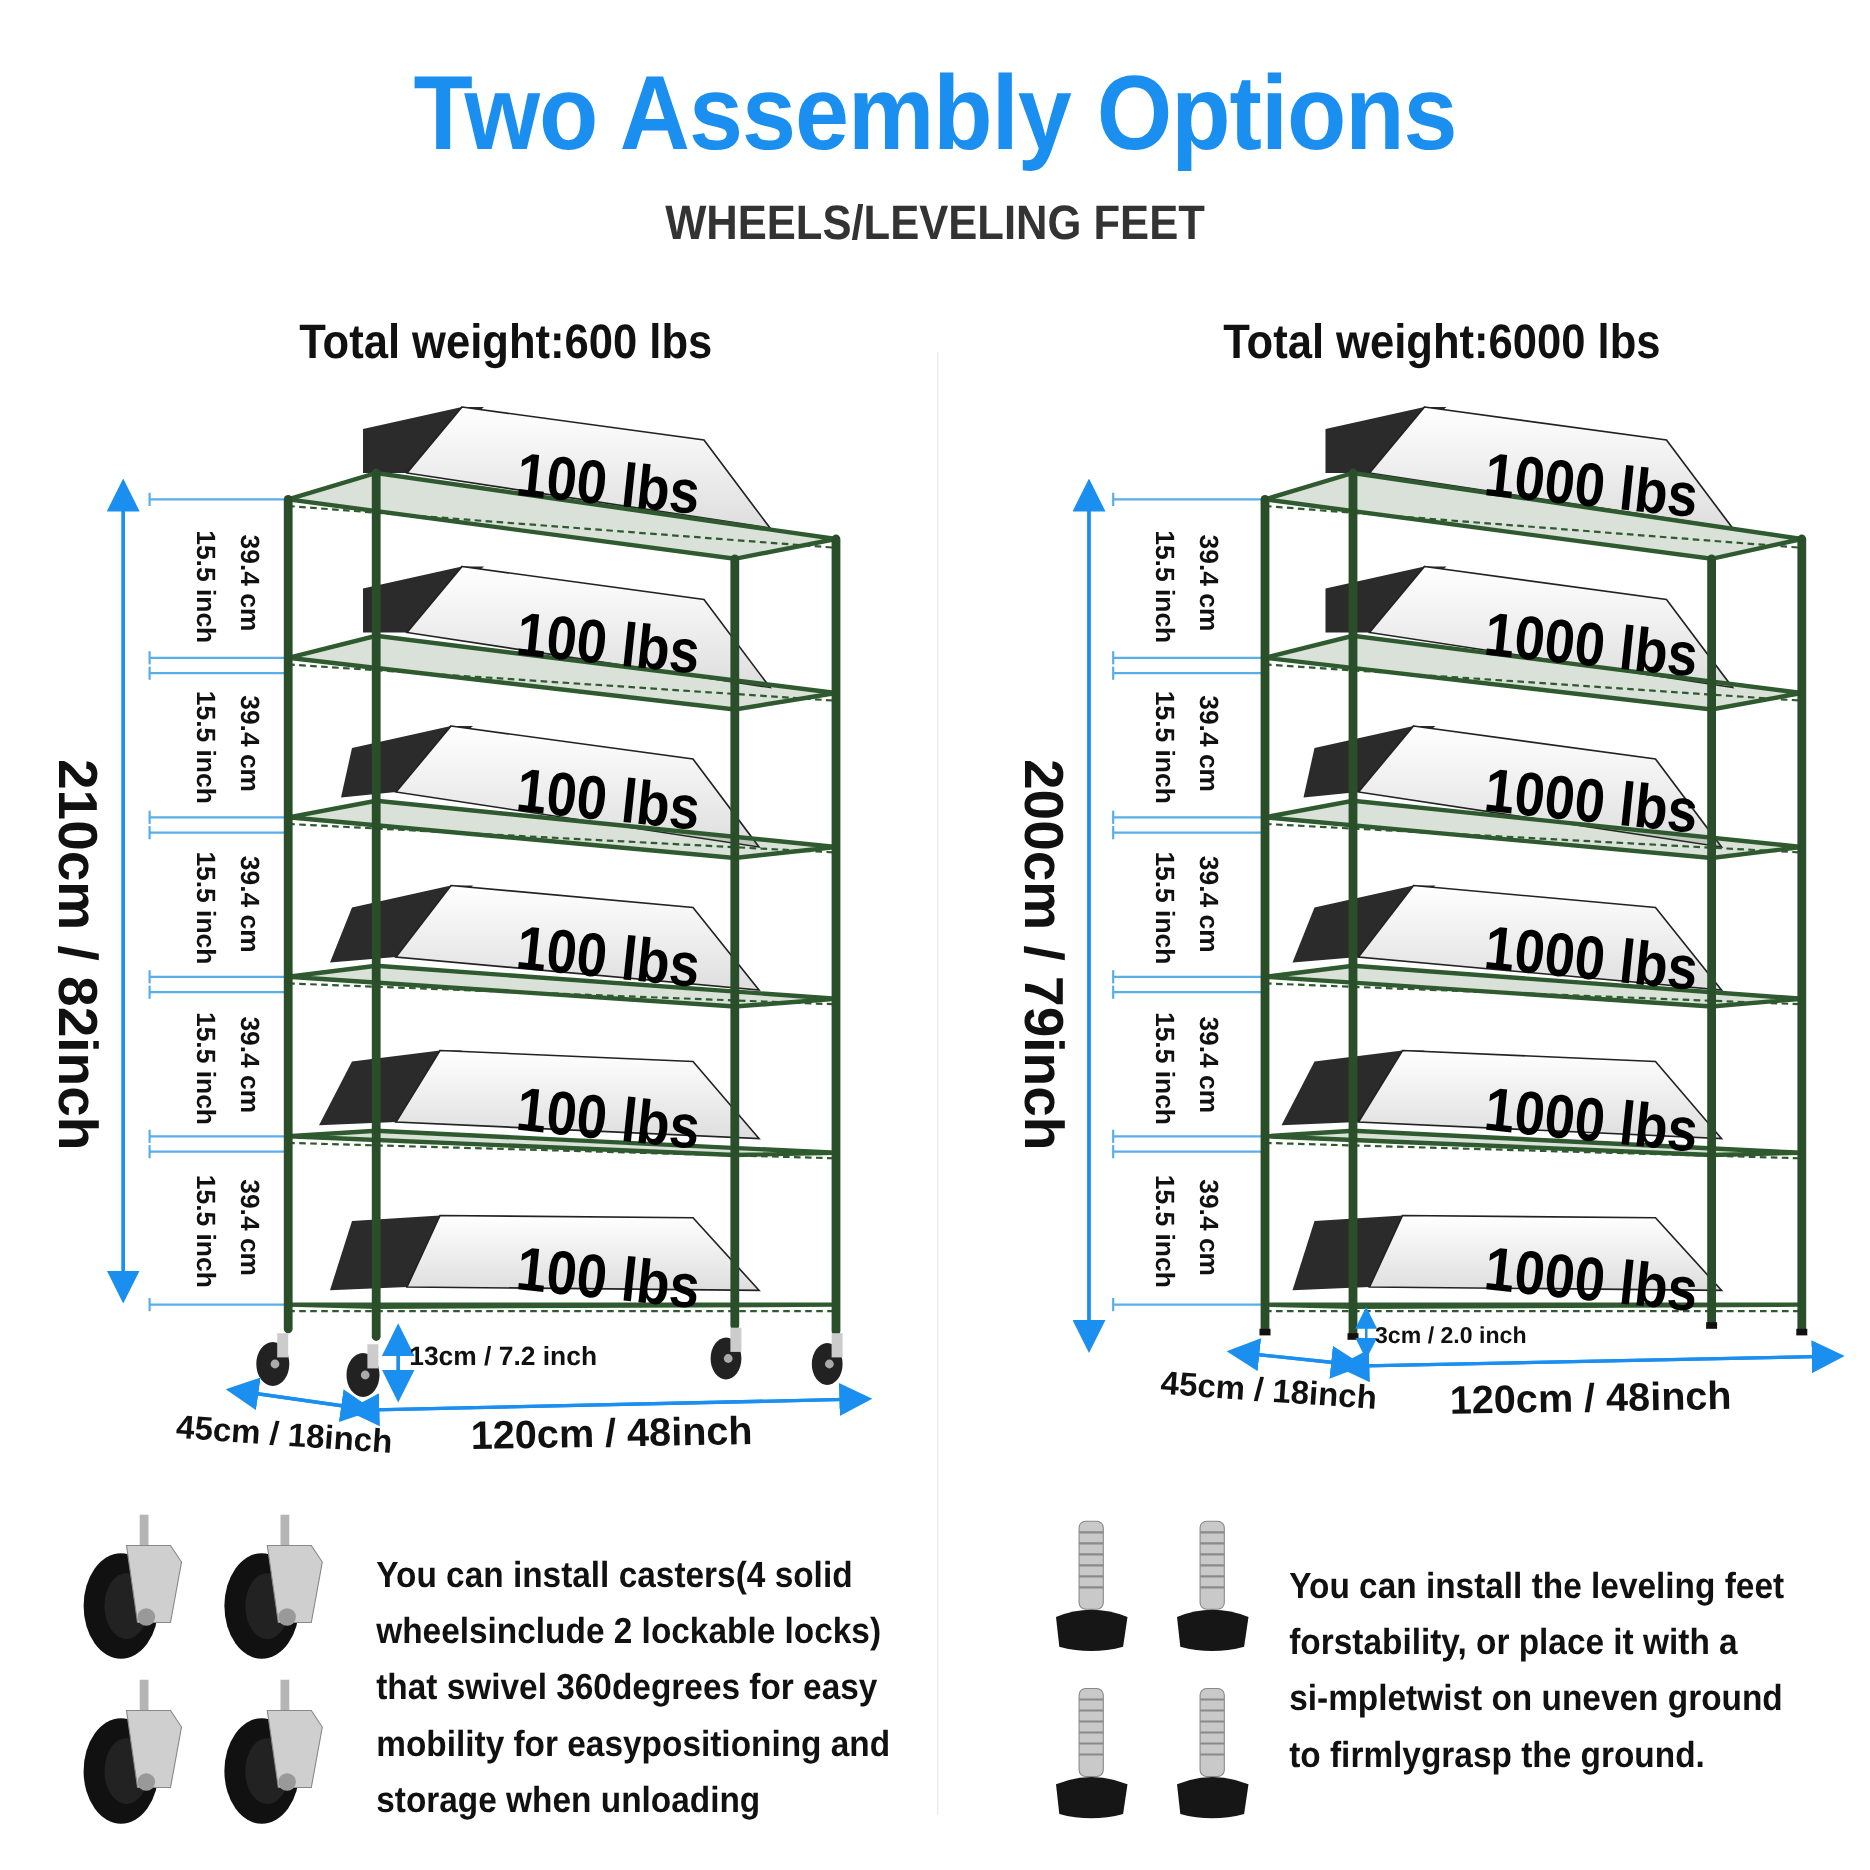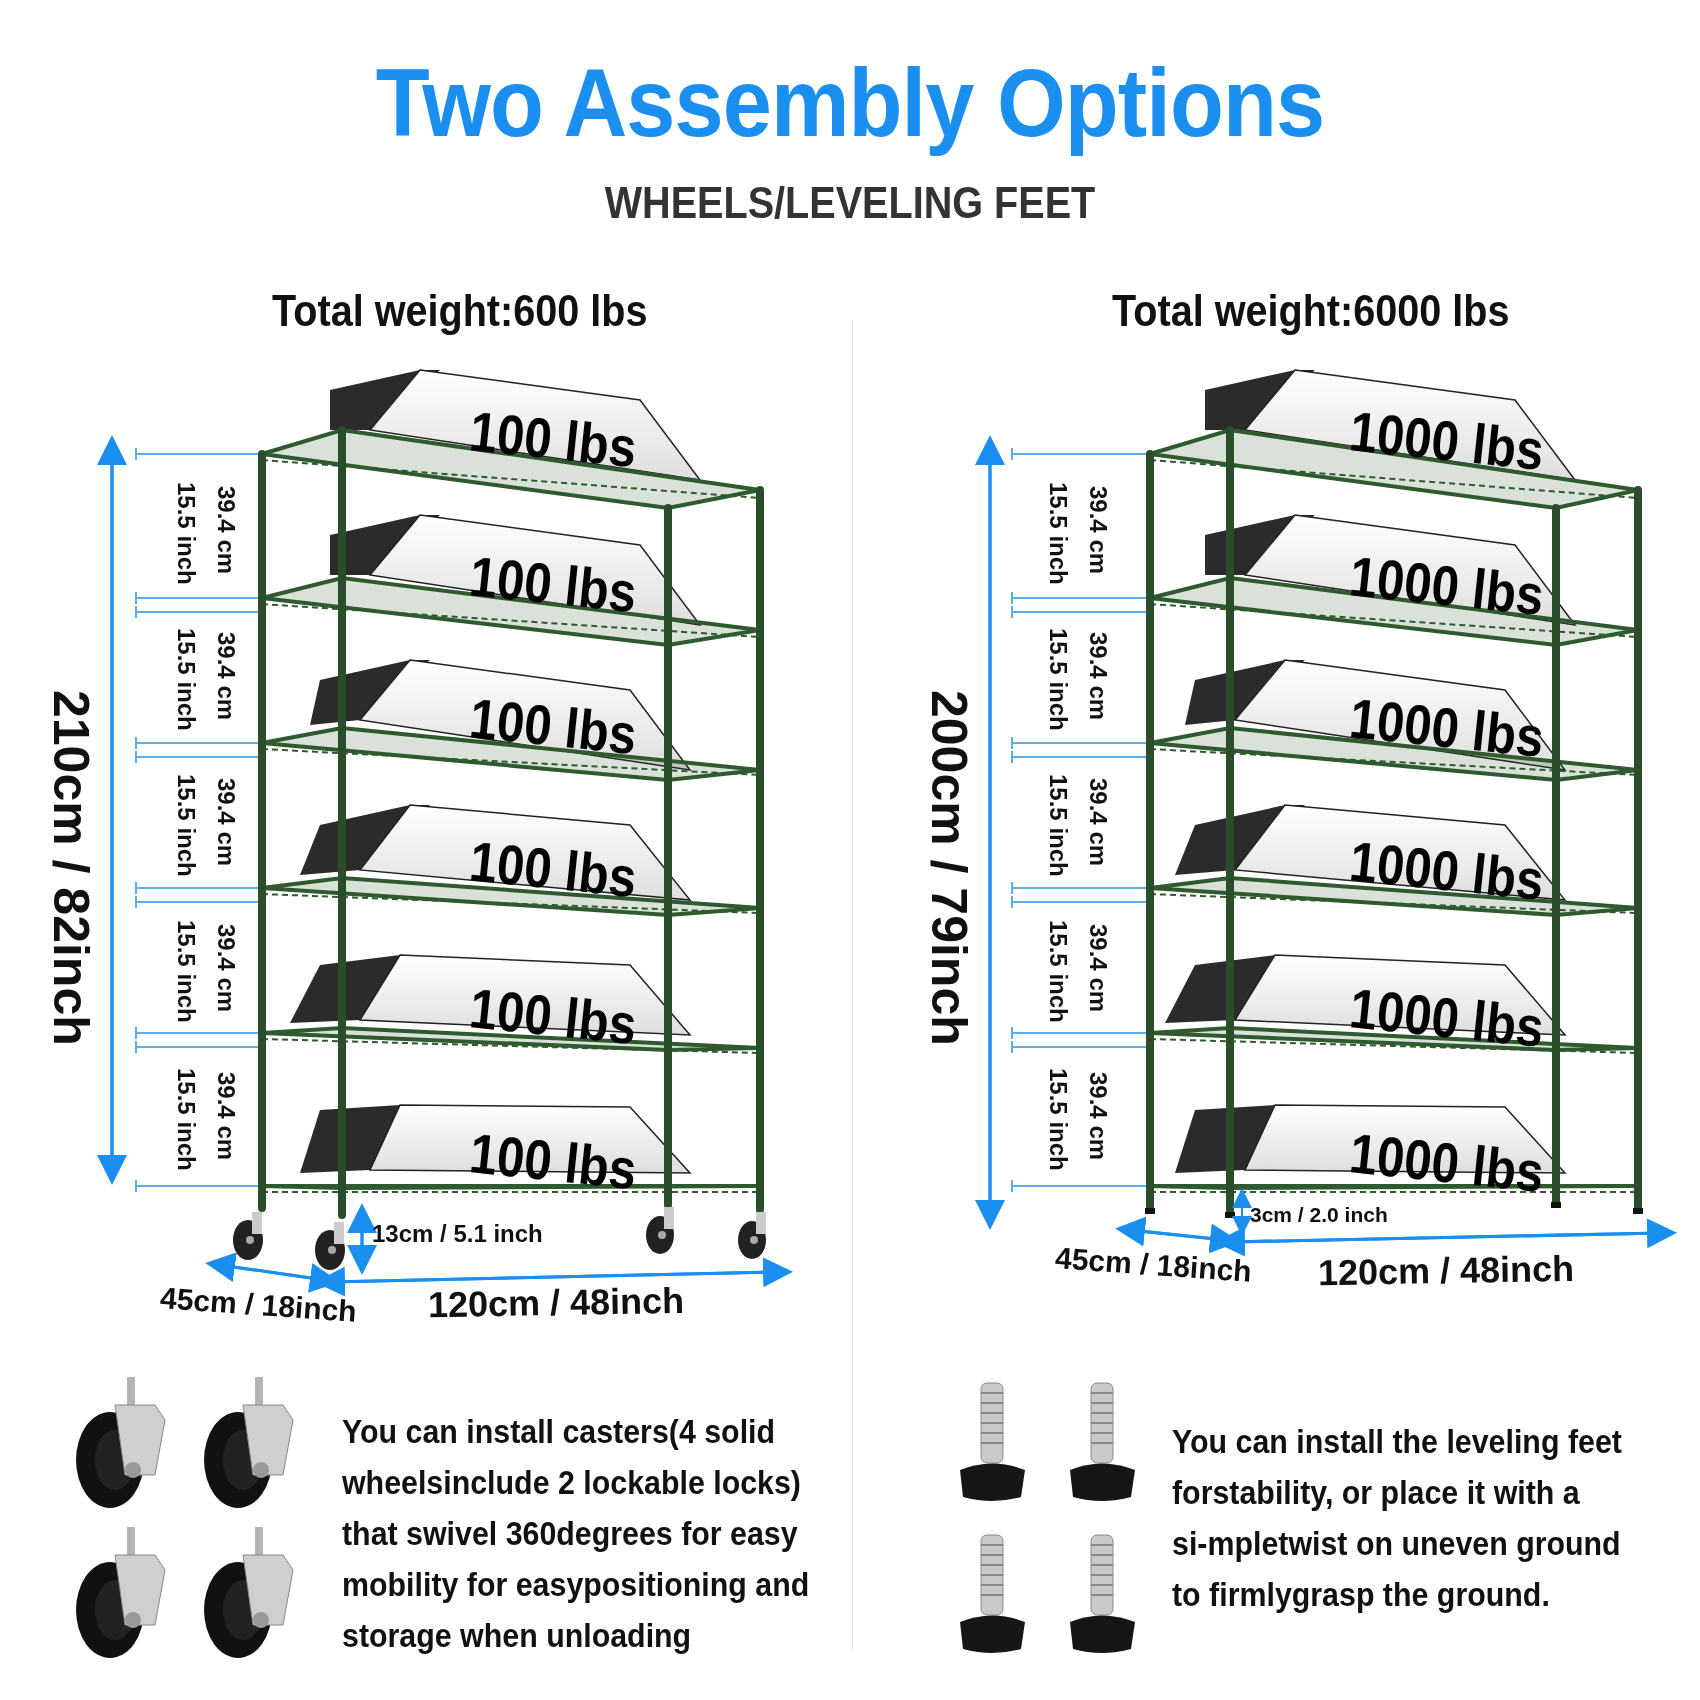--- a/index.html
+++ b/index.html
@@ -163,21 +163,21 @@
   <div class="vert-dim" style="left:240px;top:272px;">39.4 cm</div>
   <div class="vert-dim" style="left:200px;top:268px;">15.5 inch</div>
   <div class="vert-dim" style="left:240px;top:418px;">39.4 cm</div>
   <div class="vert-dim" style="left:200px;top:414px;">15.5 inch</div>
   <div class="vert-dim" style="left:240px;top:564px;">39.4 cm</div>
   <div class="vert-dim" style="left:200px;top:560px;">15.5 inch</div>
   <div class="vert-dim" style="left:240px;top:712px;">39.4 cm</div>
   <div class="vert-dim" style="left:200px;top:708px;">15.5 inch</div>
 
   <div class="height-dim" style="left:100px;top:330px;">210cm / 82inch</div>
-  <div class="dim-label" style="left:372px;top:860px;font-size:24px;">13cm / 5.1 inch</div>
+  <div class="dim-label" style="left:372px;top:860px;font-size:24px;">13cm / 7.2 inch</div>
   <div class="dim-label" style="left:160px;top:928px;font-size:30px;transform:rotate(4deg);">45cm / 18inch</div>
   <div class="dim-label" style="left:428px;top:922px;font-size:36px;transform:rotate(-1deg);">120cm / 48inch</div>
 </div>
 
 <div class="abs weight-title" style="left:1112px;">Total weight:6000 lbs</div>
 
 <div class="panel" style="left:880px;">
   <svg class="shelf-svg" width="820" height="1000">
     <defs>
       <marker id="arrowC" markerWidth="10" markerHeight="10" refX="5" refY="5" orient="auto">

